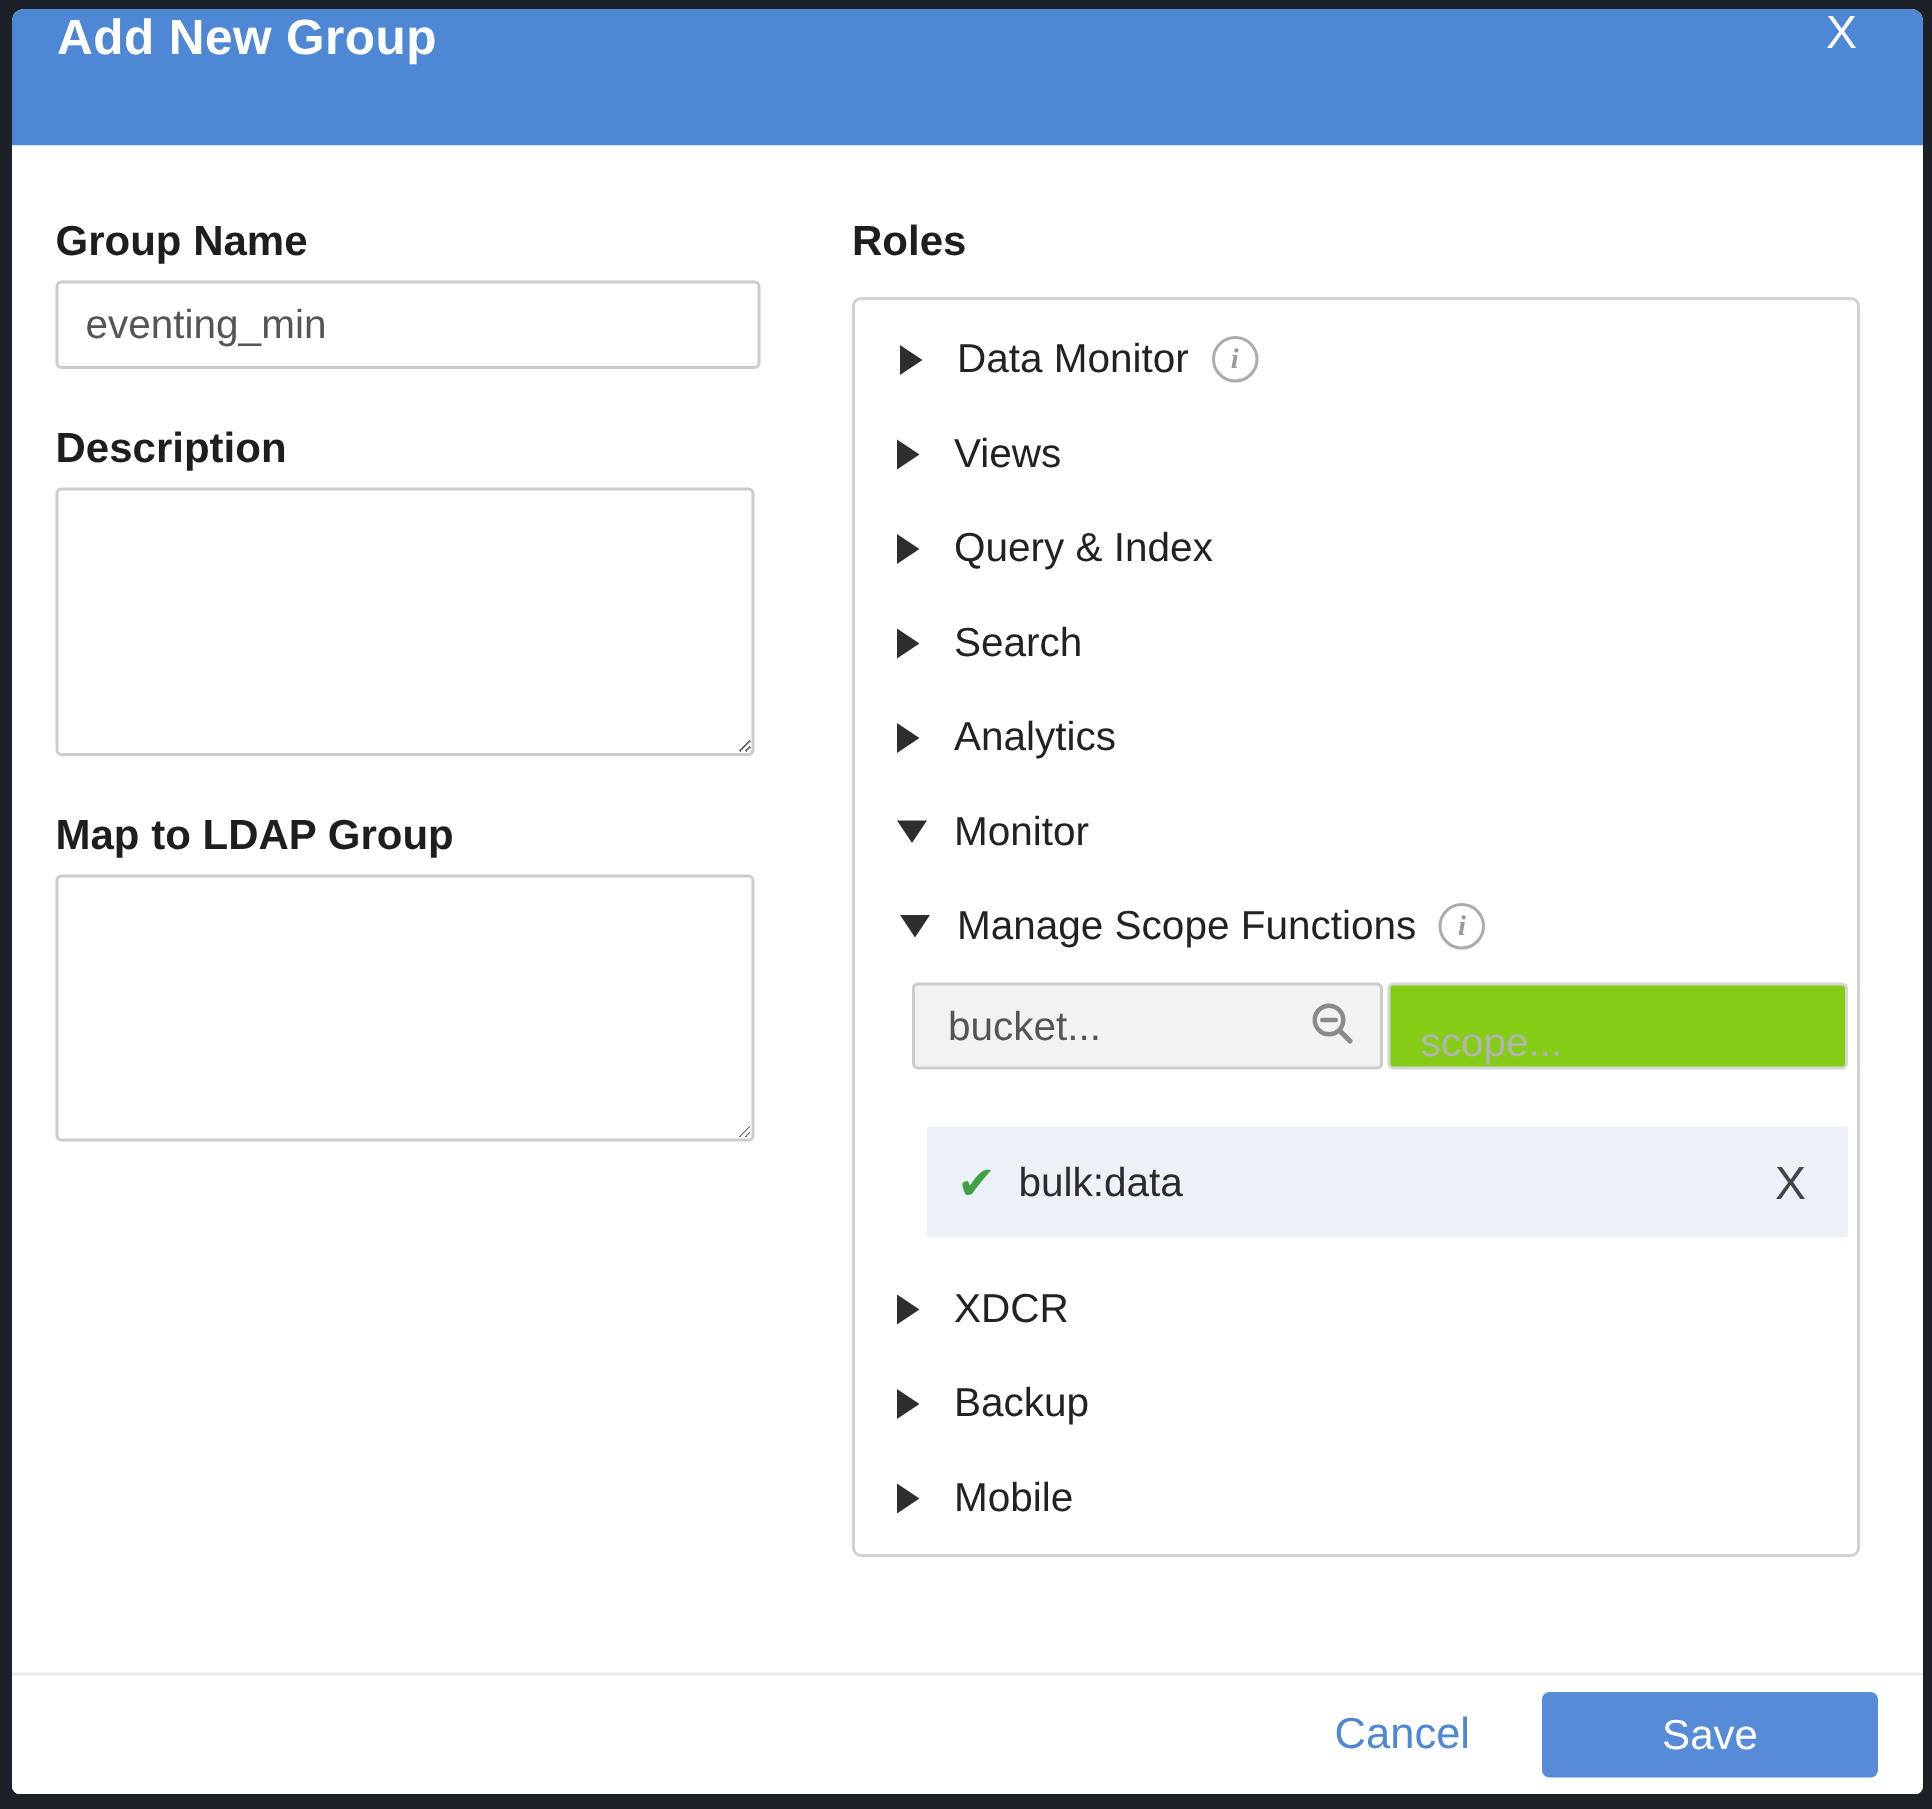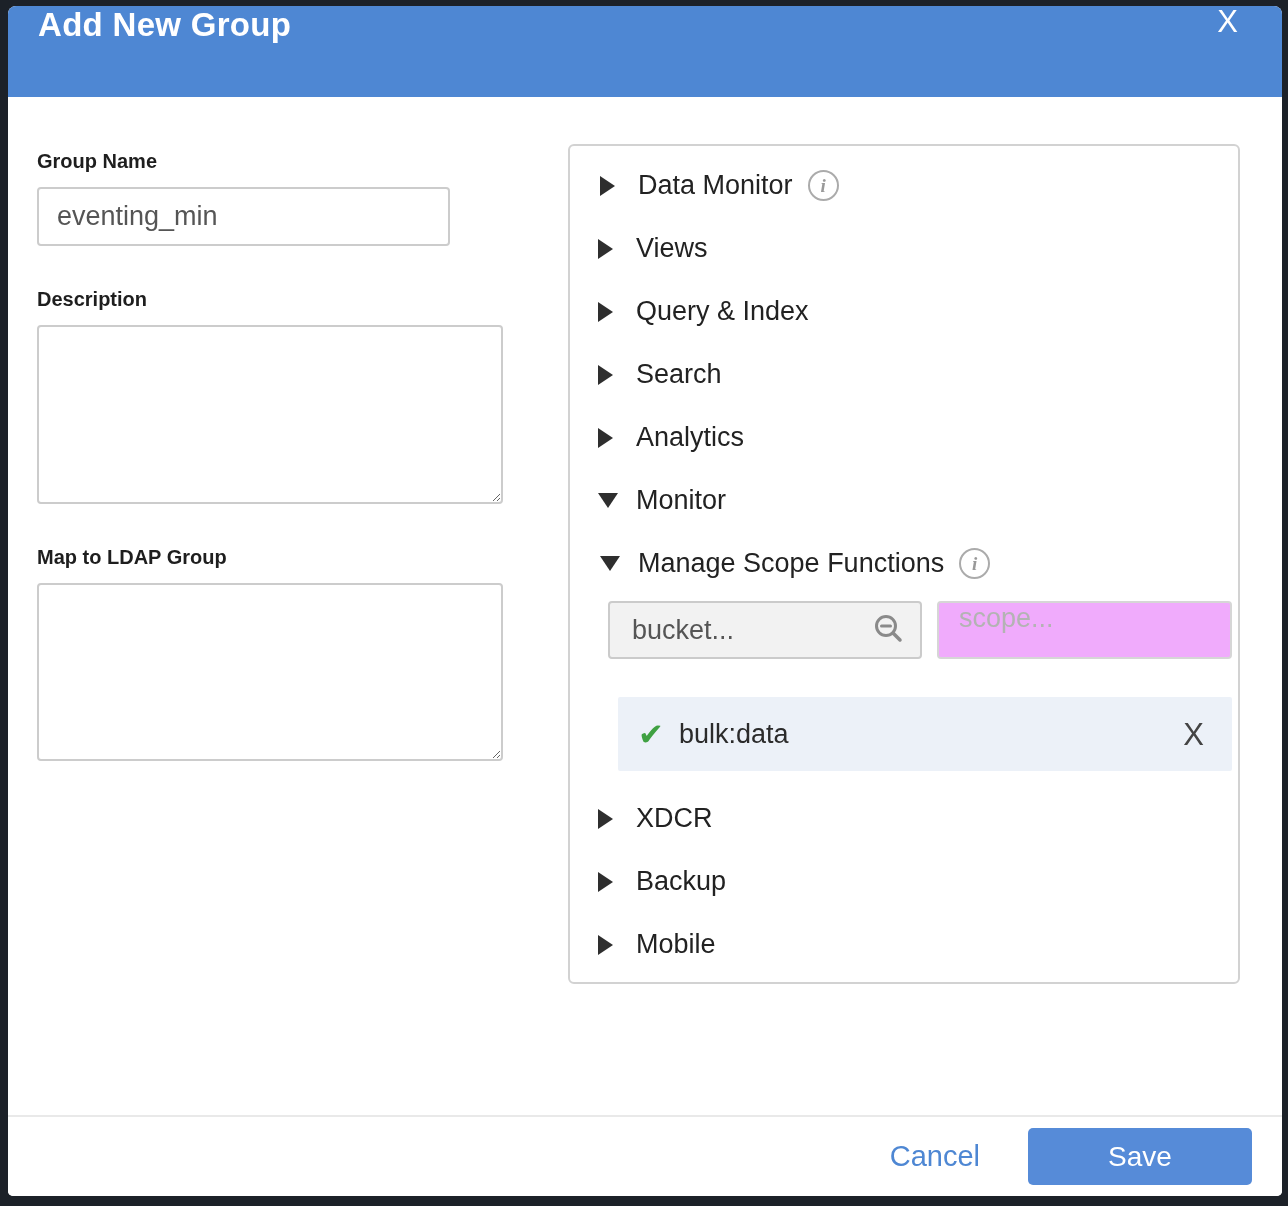--- a/index.html
+++ b/index.html
@@ -28,27 +28,27 @@
   .dialog-title { color:#fff; font-size:33px; font-weight:700; letter-spacing:.3px; }
   .dialog-close { color:#fff; font-size:31px; font-weight:400; cursor:pointer; line-height:1; }
   
   .dialog-body {
     flex:1; display:flex; gap:65px;
     padding:47px 30px 0 29px; overflow:hidden; background:#fff;
   }
   .left-col { width:466px; flex:none; }
   .right-col { flex:1; }
   .field-label {
-    font-size:20px; font-weight:700; color:#1e1e1e;
+    font-size:28px; font-weight:700; color:#1e1e1e;
     line-height:34px; margin-bottom:9px;
   }
   .mt { margin-top:36px; }
   .mt2 { margin-top:36px; }
   .text-input {
-    width:413px; height:59px;
+    width:470px; height:59px;
     border:2px solid #cccccc; border-radius:4px;
     font-size:27px; color:#555; padding:0 18px;
     font-family:"Liberation Sans","DejaVu Sans",sans-serif;
     background:#fff; outline:none; display:block;
   }
   .area {
     width:466px; border:2px solid #cccccc; border-radius:4px;
     font-size:26px; color:#444; padding:10px 14px;
     font-family:"Liberation Sans","DejaVu Sans",sans-serif;
     resize:both; outline:none; display:block; background:#fff;
@@ -95,23 +95,23 @@
     width:314px; height:58px; background:#f2f2f2;
     border:2px solid #cbcbcb; border-radius:4px;
     display:flex; align-items:center; padding:0 14px 0 8px;
   }
   .bucket-input {
     flex:1; min-width:0; border:none; background:transparent; outline:none;
     font-size:27px; color:#555; padding-left:14px;
     font-family:"Liberation Sans","DejaVu Sans",sans-serif;
   }
   .scope-box {
-    flex:1; height:58px; background:#f0abfc;
+    flex:1; height:58px; background:#84cc16;
     border:2px solid #d6d6d6; border-radius:4px;
-    display:flex; align-items:flex-start;margin-left:12px;
+    display:flex; align-items:flex-end;
   }
   .scope-input {
     width:100%; border:none; background:transparent; outline:none;
     font-size:27px; color:#555; padding-left:20px;
     font-family:"Liberation Sans","DejaVu Sans",sans-serif;
   }
   .scope-input::placeholder { color:#b3b3b3; opacity:1; }
   .selected-row {
     margin:38px 0 16px 48px; width:614px; height:74px;
     background:#ecf1f8; border-radius:2px;
@@ -154,20 +154,21 @@
       <input class="text-input" type="text" value="eventing_min" style="">
 
       <div class="field-label mt">Description</div>
       <textarea class="area area-desc" style=""></textarea>
 
       <div class="field-label mt2">Map to LDAP Group</div>
       <textarea class="area area-ldap" style=""></textarea>
     </div>
 
     <div class="right-col">
+      <div class="field-label roles-label">Roles</div>
 
       <div class="roles-panel">
 
         <div class="tree-row lvl1">
           <span class="caret">
               <span class="caret-right"></span>
             </span>
           <span>Data Monitor</span>
           <span class="info-icon">i</span>
         </div>

